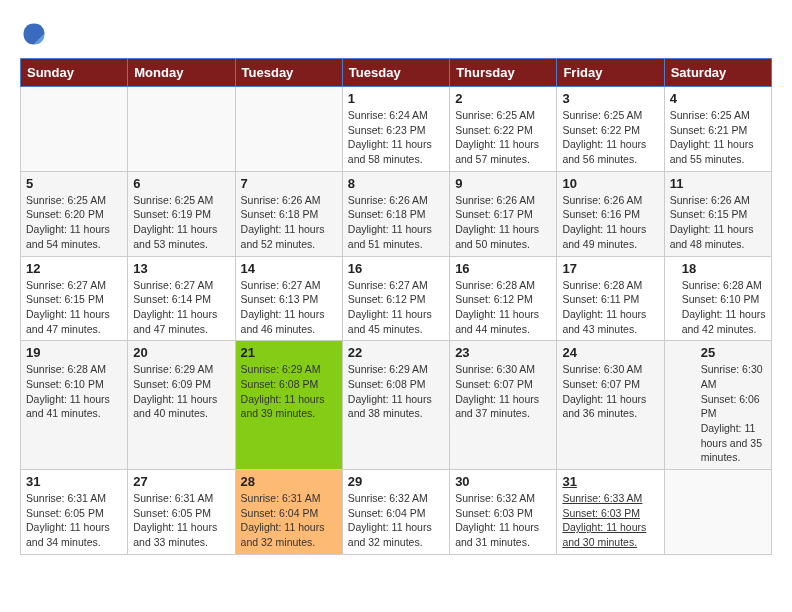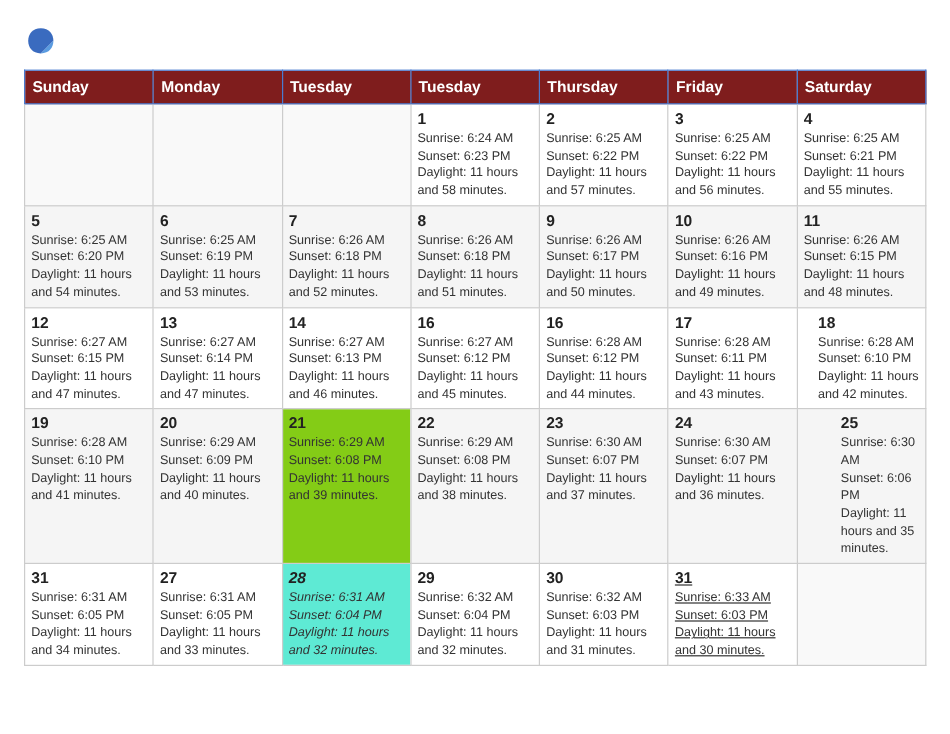--- a/index.html
+++ b/index.html
@@ -298,21 +298,21 @@
           <div class="day-info" style="white-space: pre-line;">Sunrise: 6:31 AM
 Sunset: 6:05 PM
 Daylight: 11 hours and 34 minutes.</div>
         </td>
         <td style="background-color: rgb(255, 255, 255);">
           <div class="day-number">27</div>
           <div class="day-info" style="white-space: pre-line;">Sunrise: 6:31 AM
 Sunset: 6:05 PM
 Daylight: 11 hours and 33 minutes.</div>
         </td>
-        <td style="background-color: #5eead4; font-style: italic;">
+        <td style="background-color: #fdba74;">
           <div class="day-number">28</div>
           <div class="day-info" style="white-space: pre-line;">Sunrise: 6:31 AM
 Sunset: 6:04 PM
 Daylight: 11 hours and 32 minutes.</div>
         </td>
         <td style="background-color: rgb(255, 255, 255);">
           <div class="day-number">29</div>
           <div class="day-info" style="white-space: pre-line;">Sunrise: 6:32 AM
 Sunset: 6:04 PM
 Daylight: 11 hours and 32 minutes.</div>

